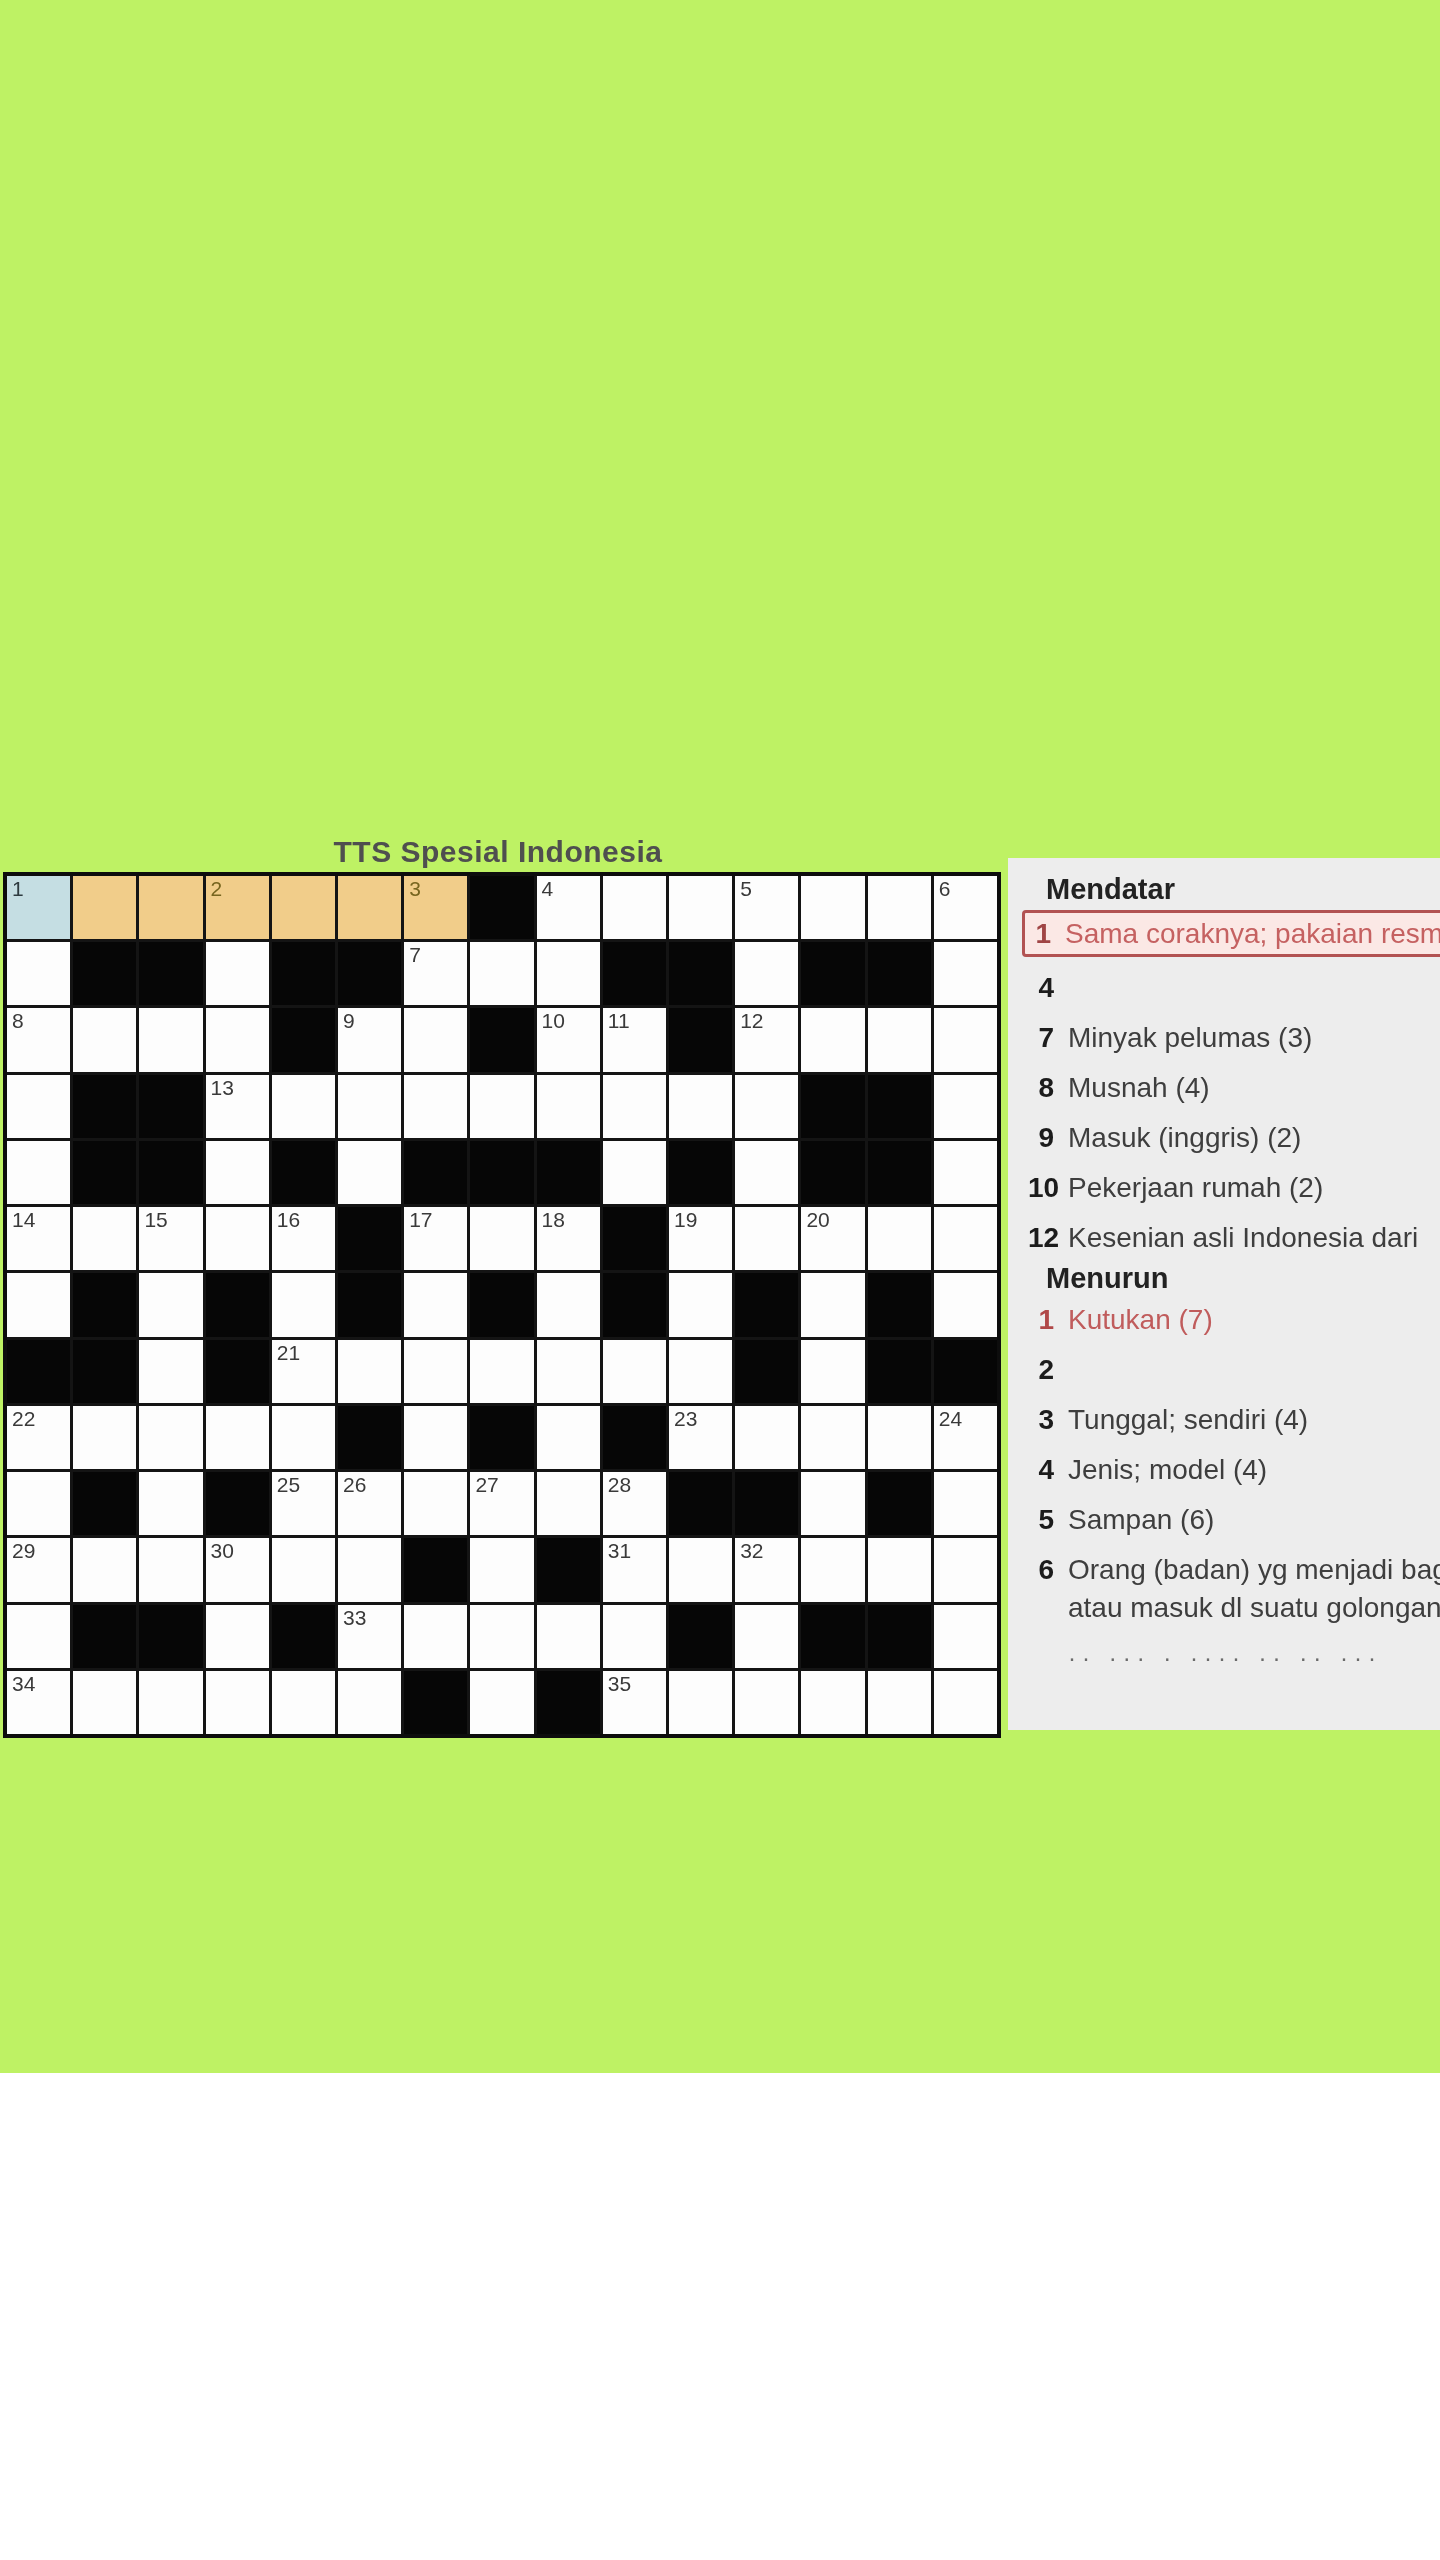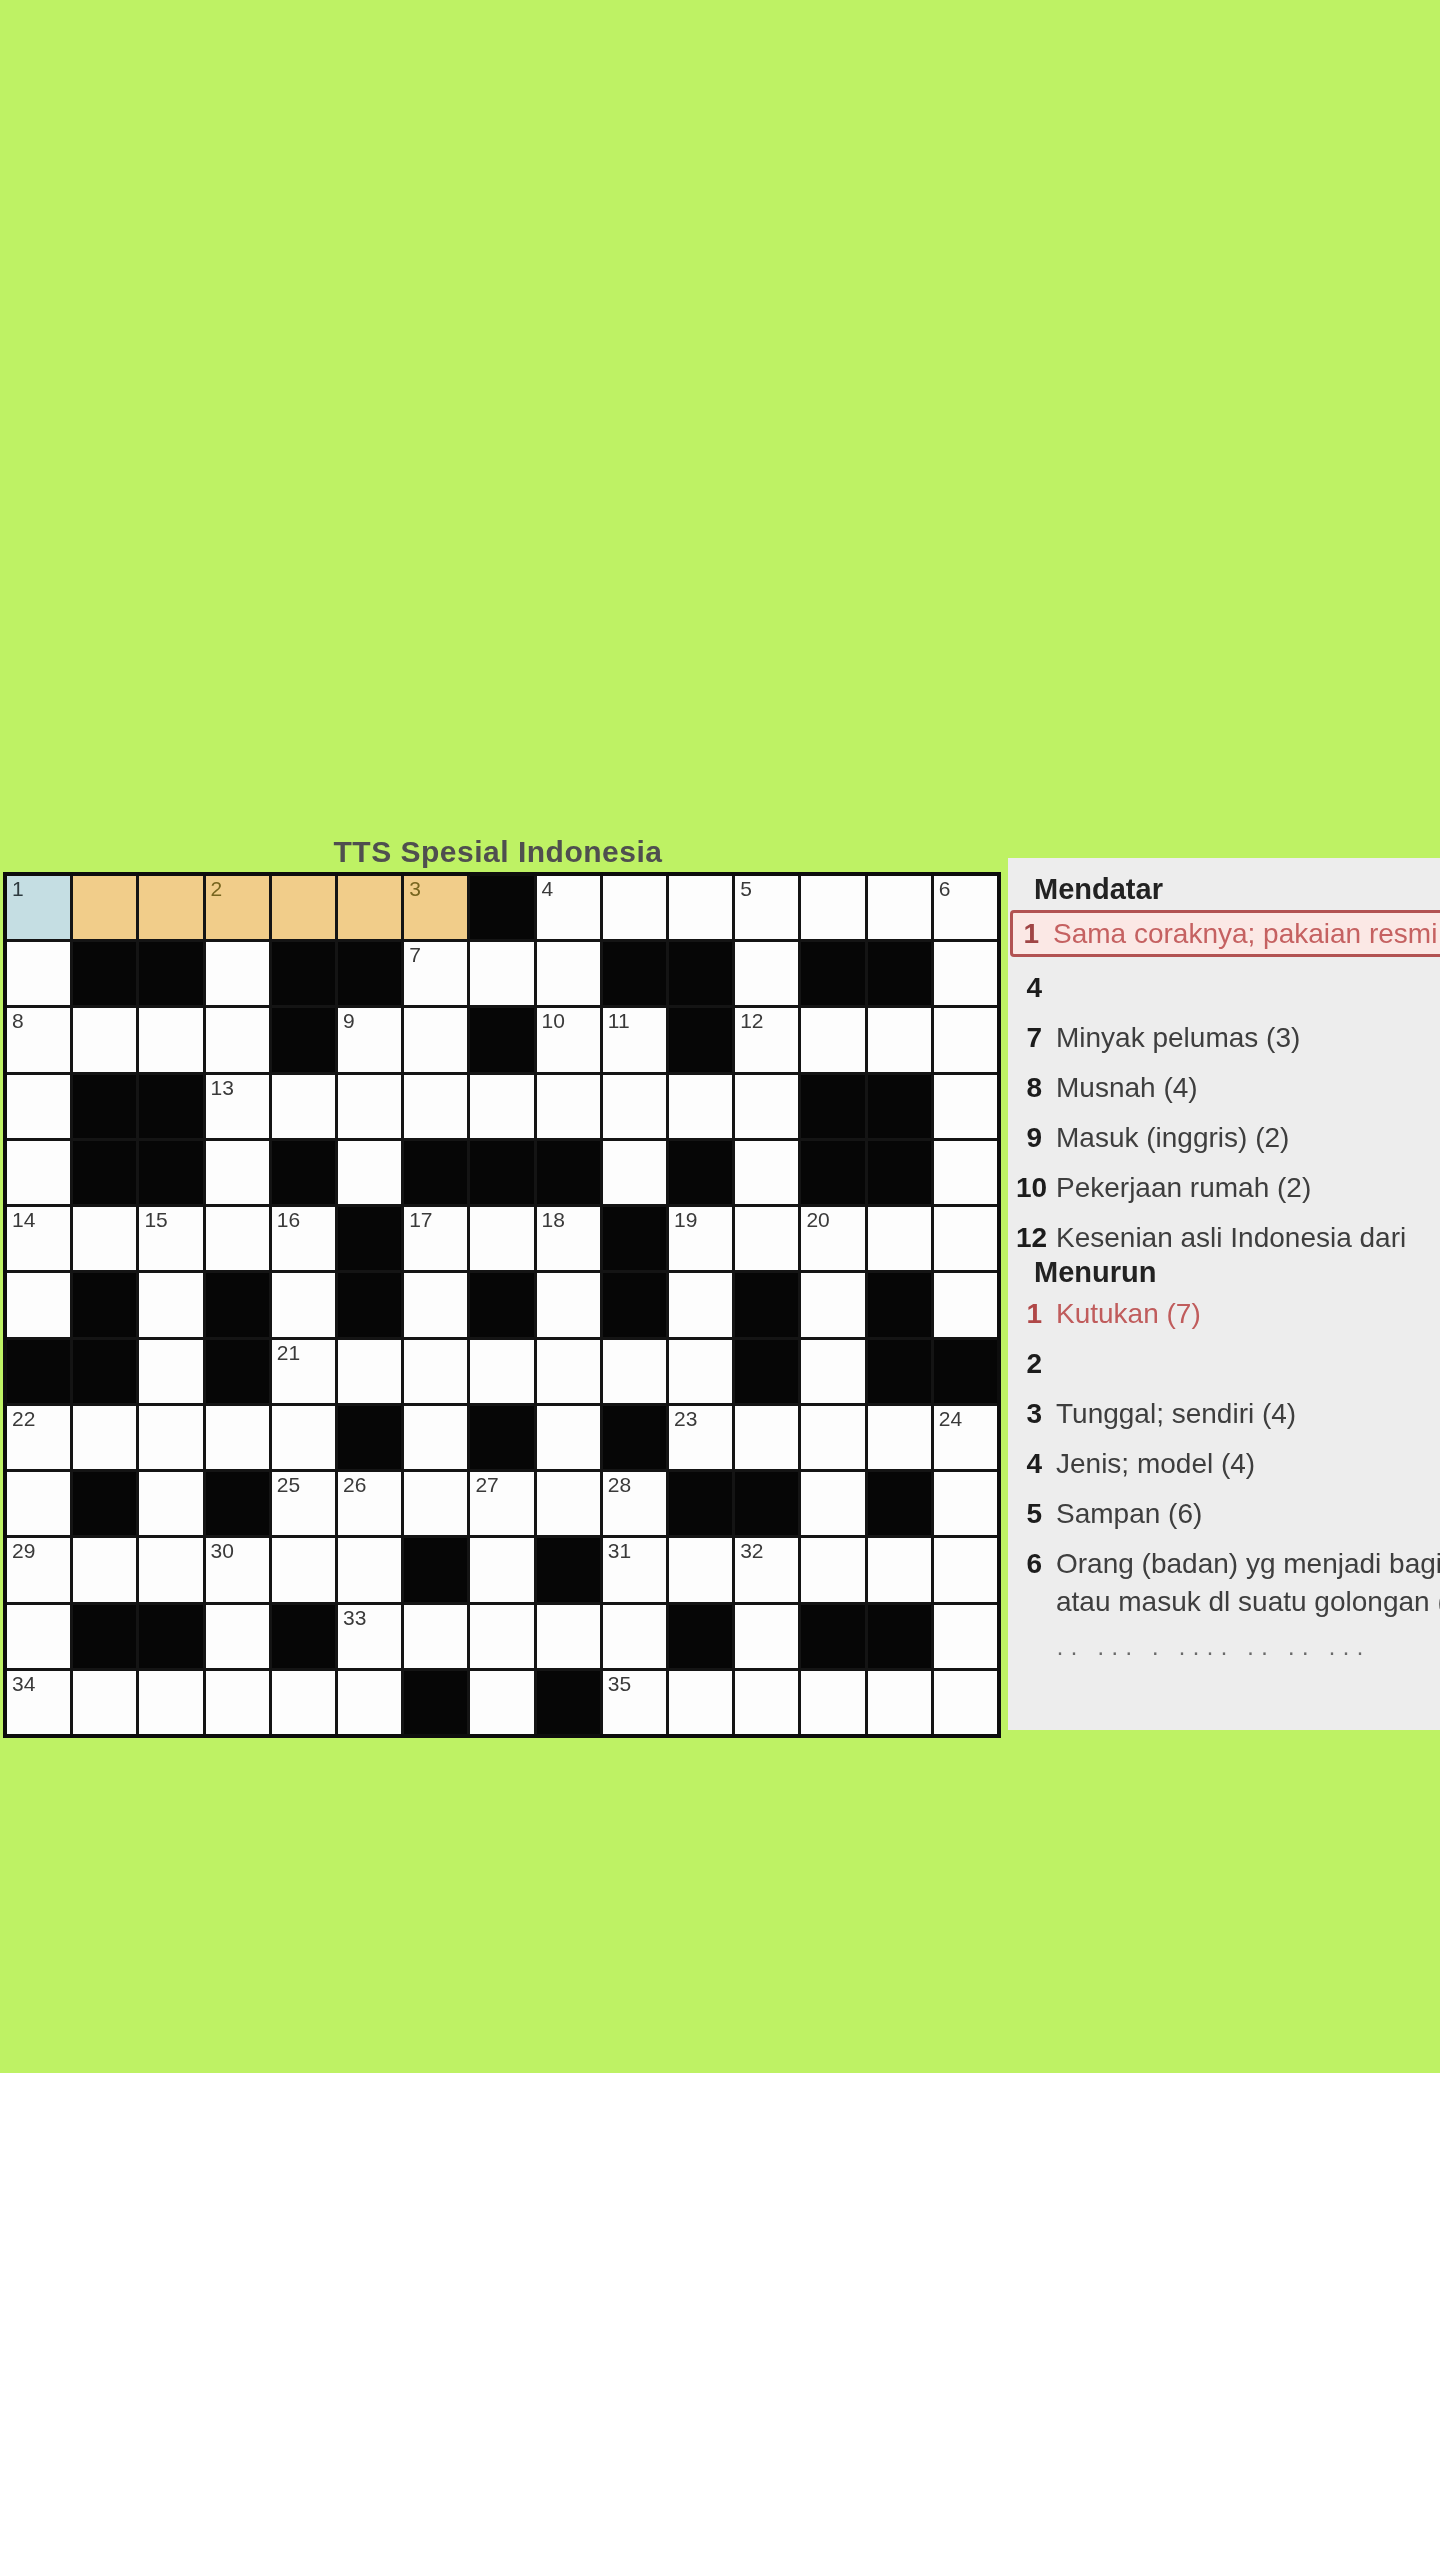--- a/index.html
+++ b/index.html
@@ -18,23 +18,23 @@
   .cell.black{background:#060606;}
   .cell.orange{background:#f1cd8a;}
   .cell.blue{background:#c5dee3;}
   .cellnum{position:absolute;top:1px;left:5px;font-size:21px;color:#3a3a3a;}
   .cell.orange .cellnum{color:#77651f;}
   .cell.blue .cellnum{color:#2e3b40;}
 
   
   .clues-panel{position:absolute;left:1008px;top:858px;width:432px;height:872px;
                background:#ededed;overflow:hidden;box-sizing:border-box;
-               padding:16px 0 0 8px;font-size:28px;color:#3e3e3e;}
+               padding:16px 0 0 20px;font-size:28px;color:#3e3e3e;}
   .clue-header{font-size:29px;line-height:30px;font-weight:bold;color:#222;margin-left:18px;}
-  .clue-header.down{margin-top:0;margin-bottom:0;}
+  .clue-header.down{margin-top:6px;margin-bottom:0;}
   .clue-header.across{margin-bottom:6px;}
 
   .selected-clue-box{box-sizing:border-box;margin-left:-6px;width:640px;height:47px;
                      border:3px solid #b25252;border-radius:4px;background:#fbe8e5;
                      display:flex;align-items:center;overflow:hidden;}
   .selected-clue-box .cnum{color:#a04545;}
   .selected-clue-box .ctext{color:#c56161;}
 
   .clue{display:flex;margin-top:12px;line-height:38px;}
   .clue.first-down{margin-top:8px;}

